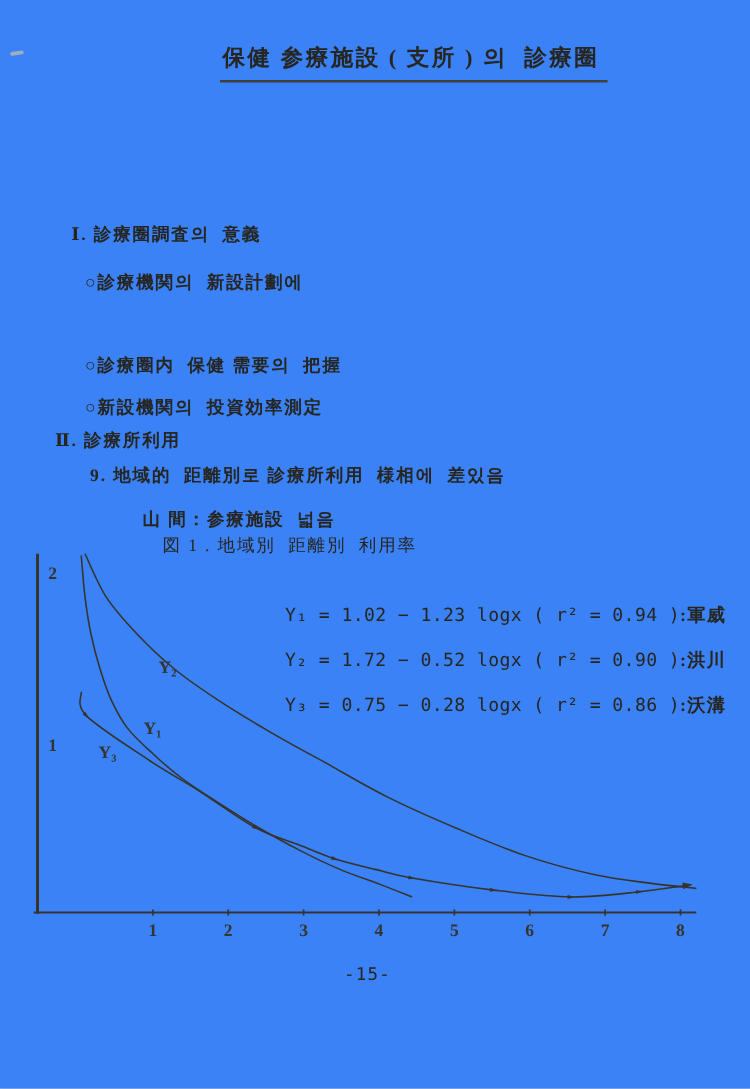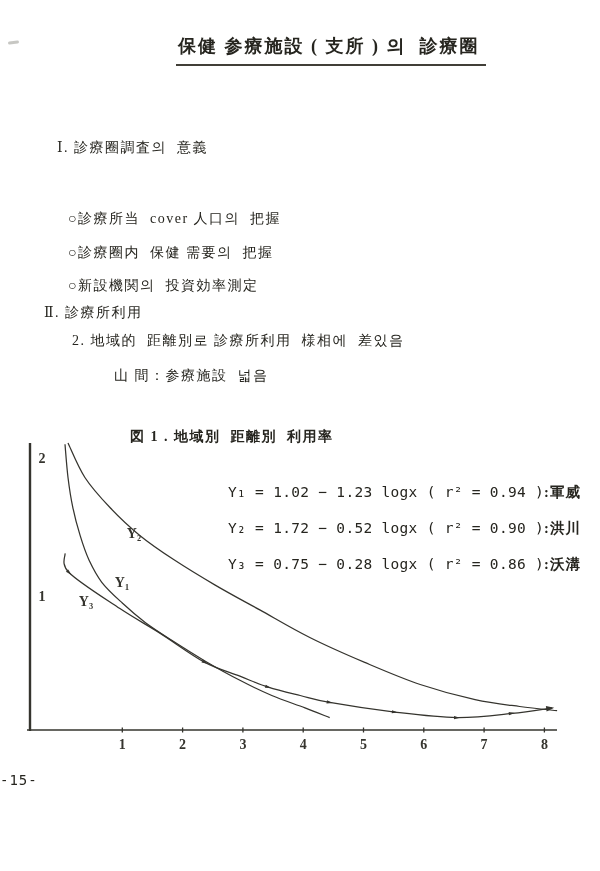--- a/index.html
+++ b/index.html
@@ -1,76 +1,76 @@
 <!DOCTYPE html>
 <html><head>
 <meta charset="utf-8">
 <style>
   html,body{margin:0;padding:0;background:#e8e8e4;}
   .page{
     position:relative;width:600px;height:871px;margin:0 auto;
-    background:#ffffff;color:#26251f;overflow:hidden;
+    background:#3b82f6;color:#26251f;overflow:hidden;
     font-family:"Liberation Serif","DejaVu Serif",serif;
     box-shadow:0 0 6px rgba(0,0,0,.25);
   }
   .scan-artifact{
     position:absolute;left:8px;top:41px;width:11px;height:3px;
     background:#b9b9b4;border-radius:2px;transform:rotate(-8deg);opacity:.8;
   }
   .title{
     position:absolute;left:176px;top:34px;
     font-size:18px;font-weight:700;letter-spacing:2px;white-space:pre;
     border-bottom:2px solid #413f38;padding:0 6px 6px 2px;
   }
   .line{
-    position:absolute;font-size:14px;font-weight:400;
-    letter-spacing:1.5px;white-space:pre;
+    position:absolute;font-size:14px;font-weight:700;
+    letter-spacing:1.5px;white-space:pre;margin-top:40px;
   }
   .l0{left:57px;top:139px}
   .l1{left:68px;top:177px}
   .l2{left:68px;top:210px}
   .l3{left:68px;top:244px}
   .l4{left:68px;top:277px}
   .l5{left:44px;top:304px}
   .l6{left:72px;top:332px}
   .l7{left:114px;top:367px}
   .l8{left:110px;top:397px}
   .fig-caption{
     position:absolute;left:106px;top:428px;
-    font-size:14px;font-weight:700;letter-spacing:1.5px;white-space:pre;padding-left:24px;
+    font-size:14px;font-weight:400;letter-spacing:1.5px;white-space:pre;padding-left:24px;
   }
   .chart-svg{position:absolute;left:0;top:420px;}
   .eq-line{
     position:absolute;left:228px;white-space:pre;
     font-family:"DejaVu Sans Mono","Liberation Mono",monospace;
     font-size:14.5px;letter-spacing:.3px;color:#26251f;
   }
   .eq-0{top:483px}.eq-1{top:519px}.eq-2{top:555px}
   .eq-region{font-family:Liberation Serif, serif;font-weight:600;letter-spacing:1px}
   .page-number{
-    position:absolute;left:0;top:772px;width:588px;
+    position:absolute;left:0;top:772px;width:588px;text-align:center;
     font-family:"DejaVu Sans Mono","Liberation Mono",monospace;
     font-size:14px;letter-spacing:1px;
   }
 </style>
 </head>
 <body>
 
 <div class="page">
 
   <div class="scan-artifact"></div>
 
   <div class="title">保健 参療施設 ( 支所 ) 의  診療圈</div>
 
   <div class="line l0">Ⅰ. 診療圈調査의  意義</div>
-  <div class="line l2">○診療所当  cover 人口의  把握</div>
+  <div class="line l1">○診療機関의  新設計劃에</div>
   <div class="line l4">○新設機関의  投資効率測定</div>
   <div class="line l3">○診療圈内  保健 需要의  把握</div>
   <div class="line l5">Ⅱ. 診療所利用</div>
-  <div class="line l6">2. 地域的  距離別로 診療所利用  様相에  差있음</div>
+  <div class="line l6">9. 地域的  距離別로 診療所利用  様相에  差있음</div>
   <div class="line l7">山 間：参療施設  넓음</div>
 
   <div>
     <div class="fig-caption">図 1 . 地域別  距離別  利用率</div>
 
     <svg class="chart-svg" id="chart" width="600" height="348" viewBox="0 0 600 348">
         <line x1="30" y1="23" x2="30" y2="311" stroke="#35342e" stroke-width="2.4"></line>
         <line x1="27" y1="310" x2="557" y2="310" stroke="#35342e" stroke-width="1.6"></line>
         <line x1="122.3" y1="307.5" x2="122.3" y2="312.5" stroke="#35342e" stroke-width="1.3"></line>
         <text x="122.3" y="329" font-size="14" fill="#35342e" font-family="&quot;Liberation Serif&quot;,&quot;DejaVu Serif&quot;,serif" text-anchor="middle" font-weight="600">1</text>

